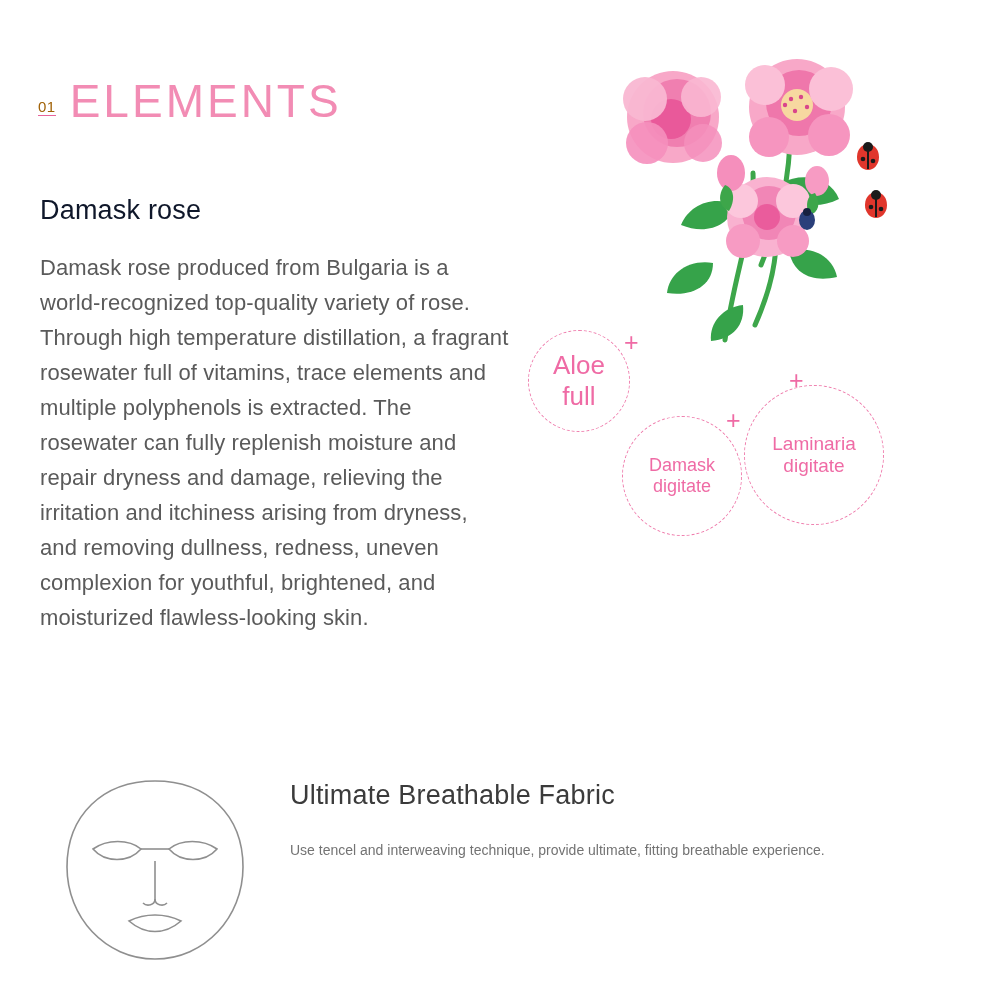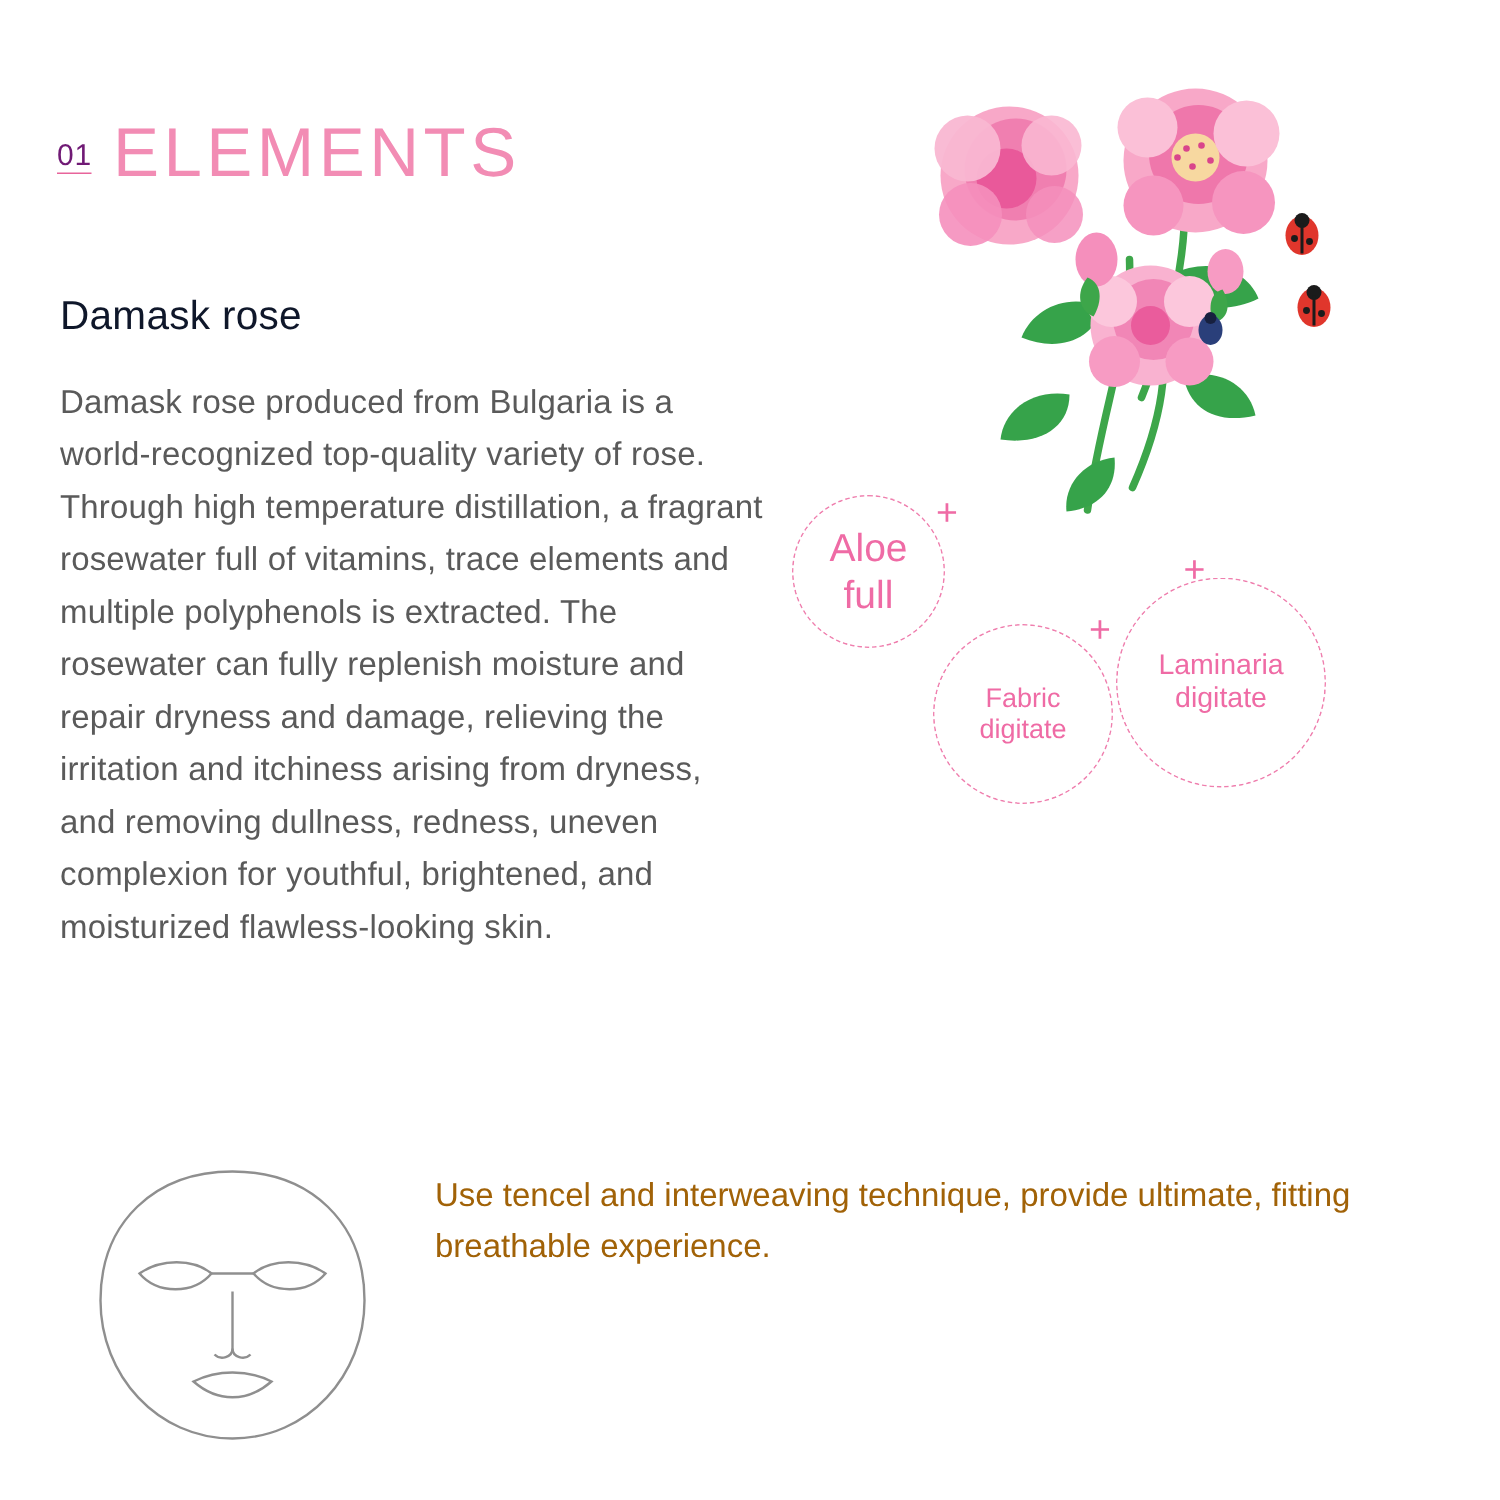--- a/index.html
+++ b/index.html
@@ -18,22 +18,22 @@
 
   
   .section-header {
     position: absolute;
     left: 38px;
     top: 78px;
     display: flex;
     align-items: flex-end;
   }
   .section-number {
-    font-size: 20px;
-    color: #701a75;
+    font-size: 15px;
+    color: #a16207;
     letter-spacing: 0.5px;
     border-bottom: 1.5px solid #e8649b;
     padding-bottom: 1px;
     margin-bottom: 8px;
     margin-right: 14px;
     line-height: 1;
   }
   .section-title {
     font-size: 46px;
     font-weight: 400;
@@ -130,23 +130,23 @@
     width: 640px;
   }
   .feature-title {
     font-size: 27px;
     font-weight: 400;
     color: #3b3b3b;
     margin: 0 0 22px 0;
     letter-spacing: 0.2px;
   }
   .feature-body {
-    font-size: 22px;
+    font-size: 14px;
     line-height: 34px;
-    color: #a16207;
+    color: #737373;
     margin: 0;
   }
 </style>
 </head>
 <body>
 
 <div class="section-header">
   <div class="section-number">01</div>
   <div class="section-title">ELEMENTS</div>
 </div>
@@ -240,21 +240,21 @@
 
 <div class="bubble bubble-aloe">
   <span>
     <span>Aloe</span>
     <span>full</span>
   </span>
 </div>
 
 <div class="bubble bubble-arnica">
   <span>
-    <span>Fabric</span>
+    <span>Damask</span>
     <span>digitate</span>
   </span>
 </div>
 
 <div class="bubble bubble-laminaria">
   <span>
     <span>Laminaria</span>
     <span>digitate</span>
   </span>
 </div>
@@ -265,14 +265,15 @@
     <path d="M38 74 C 52 64, 74 64, 86 74 C 74 88, 50 88, 38 74 Z"></path>
     <path d="M114 74 C 126 64, 148 64, 162 74 C 150 88, 126 88, 114 74 Z"></path>
     <path d="M86 74 L 114 74"></path>
     <path d="M100 86 L 100 124 C 100 130, 92 132, 88 128"></path>
     <path d="M100 124 C 100 130, 108 132, 112 128"></path>
     <path d="M74 146 C 90 138, 110 138, 126 146 C 110 160, 90 160, 74 146 Z"></path>
   </svg>
 </div>
 
 <div class="feature">
+  <h2 class="feature-title">Ultimate Breathable Fabric</h2>
   <p class="feature-body">Use tencel and interweaving technique, provide ultimate, fitting breathable experience.</p>
 </div>
 
 </body></html>

